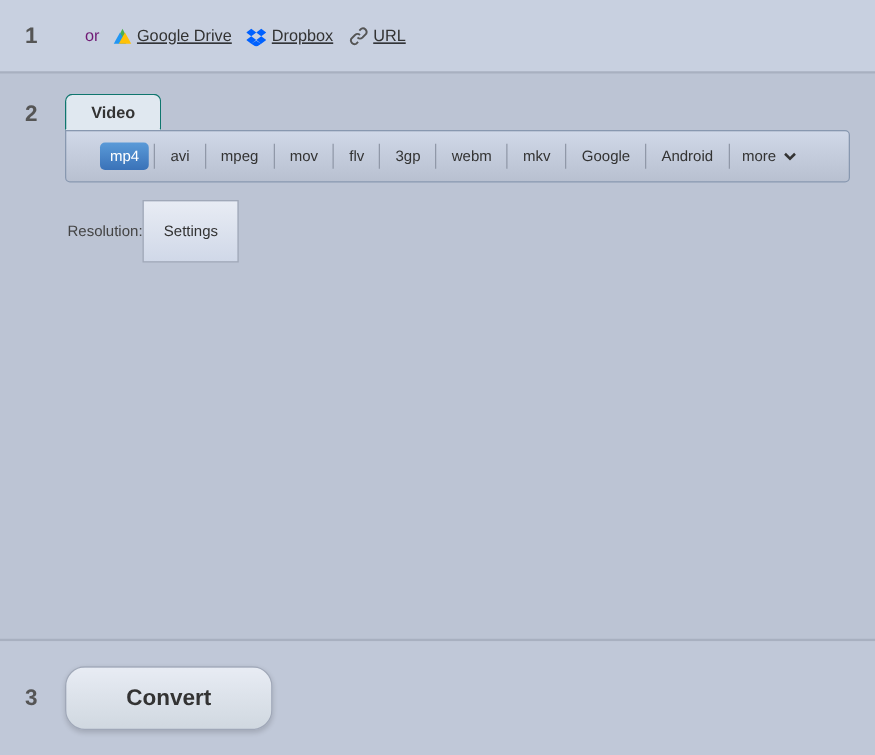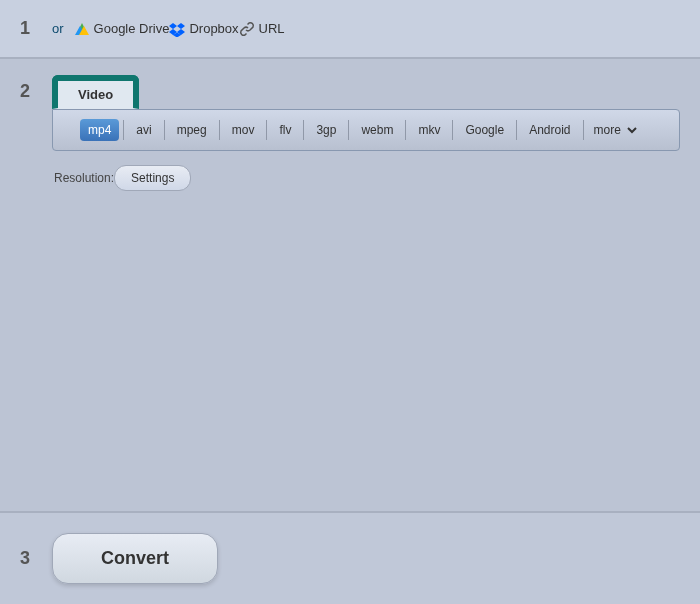--- a/index.html
+++ b/index.html
@@ -44,28 +44,31 @@
       border-radius: 8px;
       padding: 14px 36px;
       font-size: 18px;
       font-weight: bold;
       cursor: pointer;
       min-width: 160px;
       box-shadow: 0 2px 4px rgba(0,0,0,0.3);
     }
 
     .or-text {
-      color: #0c4a6e;
+      margin-left: 16px;
+      color: #701a75;
       font-size: 13px;
     }
 
     .cloud-links {
       display: flex;
       align-items: center;
+      gap: 12px;
       margin-left: 10px;
+      text-decoration: underline;
     }
 
     .cloud-link {
       display: flex;
       align-items: center;
       gap: 4px;
       font-size: 13px;
       color: #333;
       cursor: pointer;
       text-decoration: none;
@@ -121,21 +124,21 @@
     .tabs {
       display: flex;
       align-items: flex-end;
       margin-bottom: 0;
     }
 
     .tab {
       padding: 6px 20px;
       font-size: 13px;
       cursor: pointer;
-      border: 6px solid #0f766e;
+      border: 1px solid #0f766e;
       background: #d8dce8;
       color: #333;
       border-radius: 6px 6px 0 0;
       position: relative;
     }
 
     .tab.active {
       background: #e0e8f0;
       border-bottom: 1px solid #e0e8f0;
       z-index: 2;
@@ -229,24 +232,24 @@
       font-size: 9px;
       color: #666;
       position: absolute;
       right: 8px;
       top: 50%;
       transform: translateY(-50%);
       pointer-events: none;
     }
 
     .settings-btn {
-      padding: 5px 16px;
+      padding: 17px 16px;
       font-size: 12px;
       border: 1px solid #a0a8b8;
-      border-radius: 12px;
+      border-radius: 0;
       background: linear-gradient(to bottom, #e8ecf4, #d0d8e8);
       color: #333;
       cursor: pointer;
     }
 
     
     .section-3 {
       background: #c0c8d8;
       padding: 20px 20px;
       display: flex;

